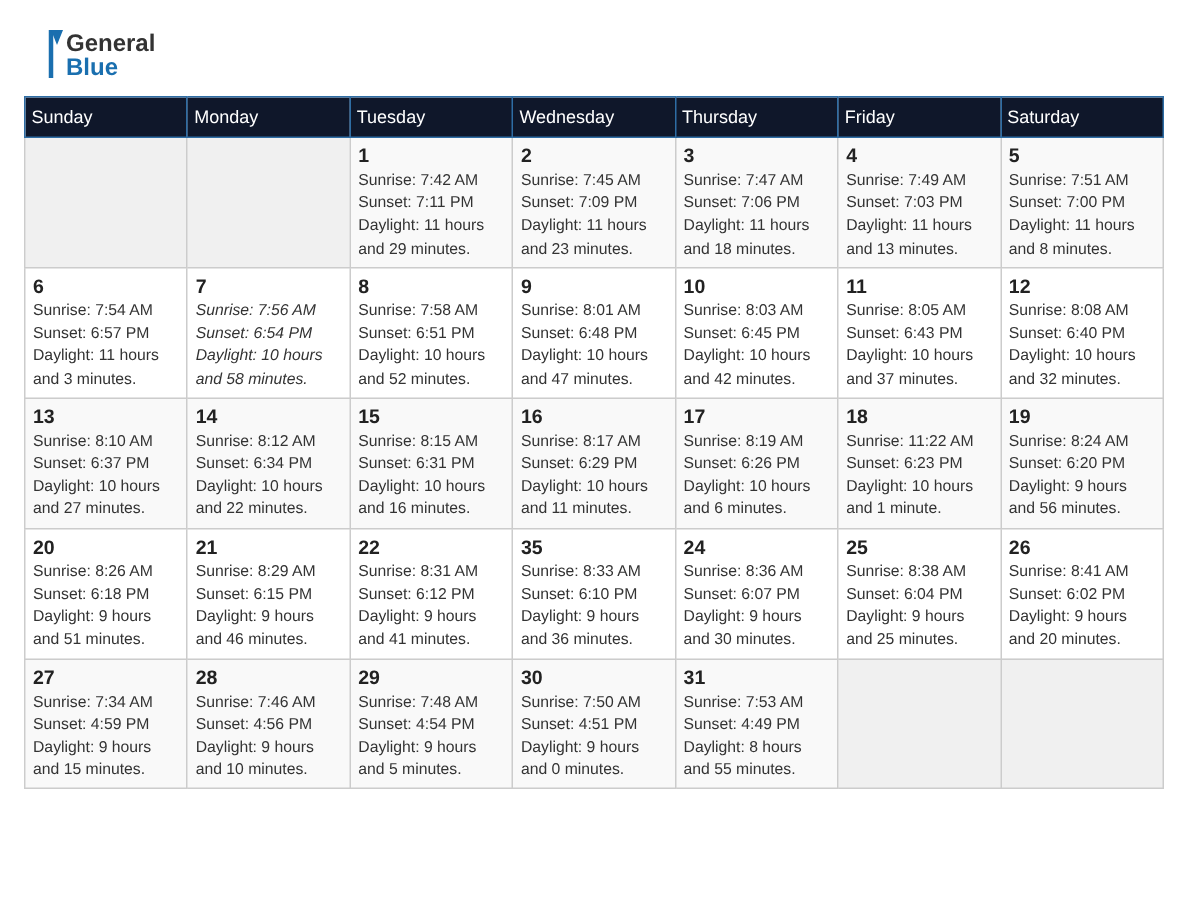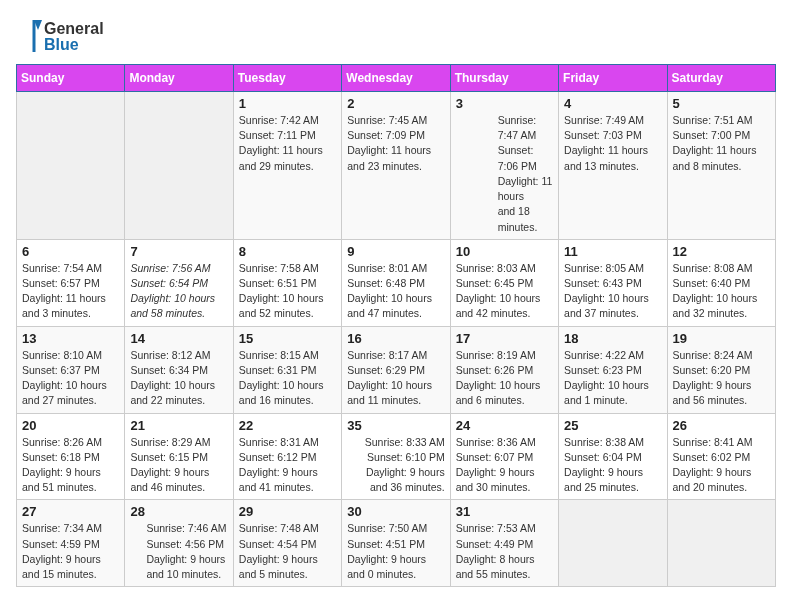--- a/index.html
+++ b/index.html
@@ -33,26 +33,26 @@
     .subtitle {
       font-size: 15px;
       color: #444;
     }
     table {
       width: 100%;
       border-collapse: collapse;
       font-size: 11px;
     }
     thead th {
-      background-color: #d946ef;
+      background-color: #0f172a;
       color: #fff;
       padding: 6px 4px;
       text-align: left;
       font-size: 12px;
-      font-weight: bold;
+      font-weight: normal;
       border: 1px solid #2e6da4;
     }
     tbody td {
       vertical-align: top;
       border: 1px solid #ccc;
       padding: 4px 5px;
       width: 108px;
       min-height: 80px;
       background: #fff;
     }
@@ -118,21 +118,21 @@
         </td>
         <td>
           <span class="day-number">2</span>
           <div class="day-detail" style="white-space: pre-line;">Sunrise: 7:45 AM
 Sunset: 7:09 PM
 Daylight: 11 hours
 and 23 minutes.</div>
         </td>
         <td>
           <span class="day-number">3</span>
-          <div class="day-detail" style="white-space: pre-line; margin-left: 42px;">Sunrise: 7:47 AM
+          <div class="day-detail" style="white-space: pre-line;">Sunrise: 7:47 AM
 Sunset: 7:06 PM
 Daylight: 11 hours
 and 18 minutes.</div>
         </td>
         <td>
           <span class="day-number">4</span>
           <div class="day-detail" style="white-space: pre-line;">Sunrise: 7:49 AM
 Sunset: 7:03 PM
 Daylight: 11 hours
 and 13 minutes.</div>
@@ -227,21 +227,21 @@
         </td>
         <td>
           <span class="day-number">17</span>
           <div class="day-detail" style="white-space: pre-line;">Sunrise: 8:19 AM
 Sunset: 6:26 PM
 Daylight: 10 hours
 and 6 minutes.</div>
         </td>
         <td>
           <span class="day-number">18</span>
-          <div class="day-detail" style="white-space: pre-line;">Sunrise: 4:22 AM
+          <div class="day-detail" style="white-space: pre-line;">Sunrise: 11:22 AM
 Sunset: 6:23 PM
 Daylight: 10 hours
 and 1 minute.</div>
         </td>
         <td>
           <span class="day-number">19</span>
           <div class="day-detail" style="white-space: pre-line;">Sunrise: 8:24 AM
 Sunset: 6:20 PM
 Daylight: 9 hours
 and 56 minutes.</div>
@@ -264,21 +264,21 @@
         </td>
         <td>
           <span class="day-number">22</span>
           <div class="day-detail" style="white-space: pre-line;">Sunrise: 8:31 AM
 Sunset: 6:12 PM
 Daylight: 9 hours
 and 41 minutes.</div>
         </td>
         <td>
           <span class="day-number">35</span>
-          <div class="day-detail" style="white-space: pre-line; text-align: right;">Sunrise: 8:33 AM
+          <div class="day-detail" style="white-space: pre-line;">Sunrise: 8:33 AM
 Sunset: 6:10 PM
 Daylight: 9 hours
 and 36 minutes.</div>
         </td>
         <td>
           <span class="day-number">24</span>
           <div class="day-detail" style="white-space: pre-line;">Sunrise: 8:36 AM
 Sunset: 6:07 PM
 Daylight: 9 hours
 and 30 minutes.</div>
@@ -301,21 +301,21 @@
       <tr>
         <td>
           <span class="day-number">27</span>
           <div class="day-detail" style="white-space: pre-line;">Sunrise: 7:34 AM
 Sunset: 4:59 PM
 Daylight: 9 hours
 and 15 minutes.</div>
         </td>
         <td>
           <span class="day-number">28</span>
-          <div class="day-detail" style="white-space: pre-line; margin-left: 16px;">Sunrise: 7:46 AM
+          <div class="day-detail" style="white-space: pre-line;">Sunrise: 7:46 AM
 Sunset: 4:56 PM
 Daylight: 9 hours
 and 10 minutes.</div>
         </td>
         <td>
           <span class="day-number">29</span>
           <div class="day-detail" style="white-space: pre-line;">Sunrise: 7:48 AM
 Sunset: 4:54 PM
 Daylight: 9 hours
 and 5 minutes.</div>

